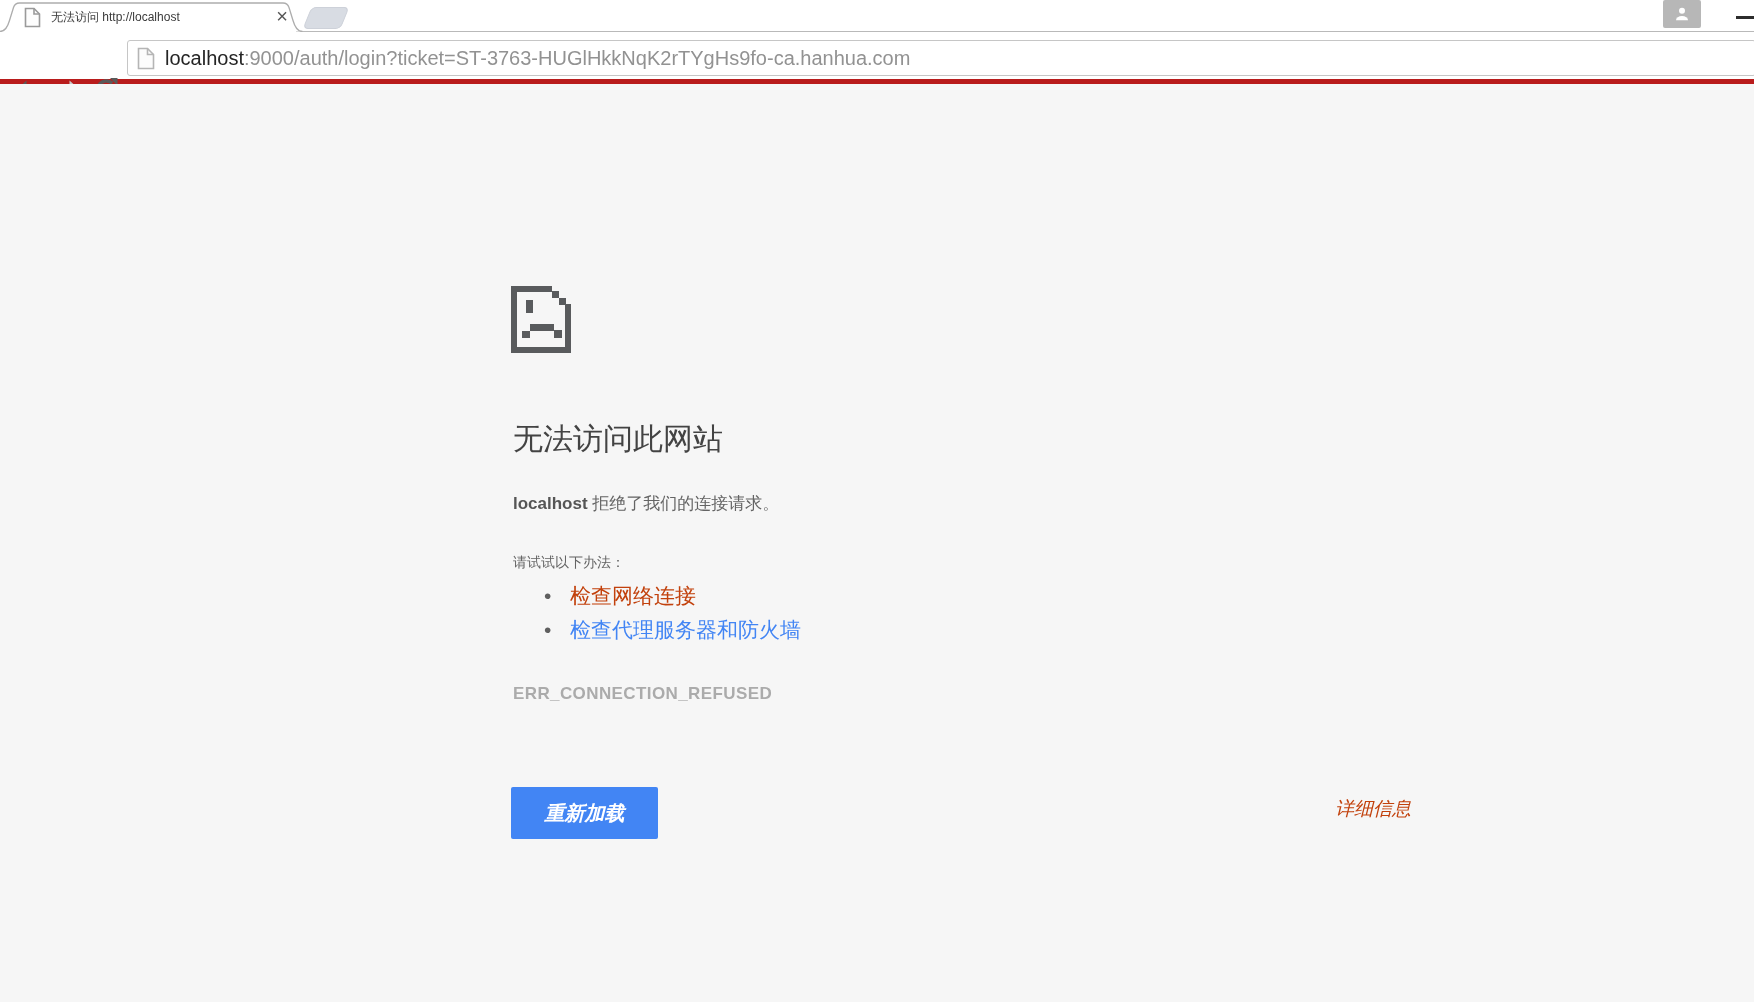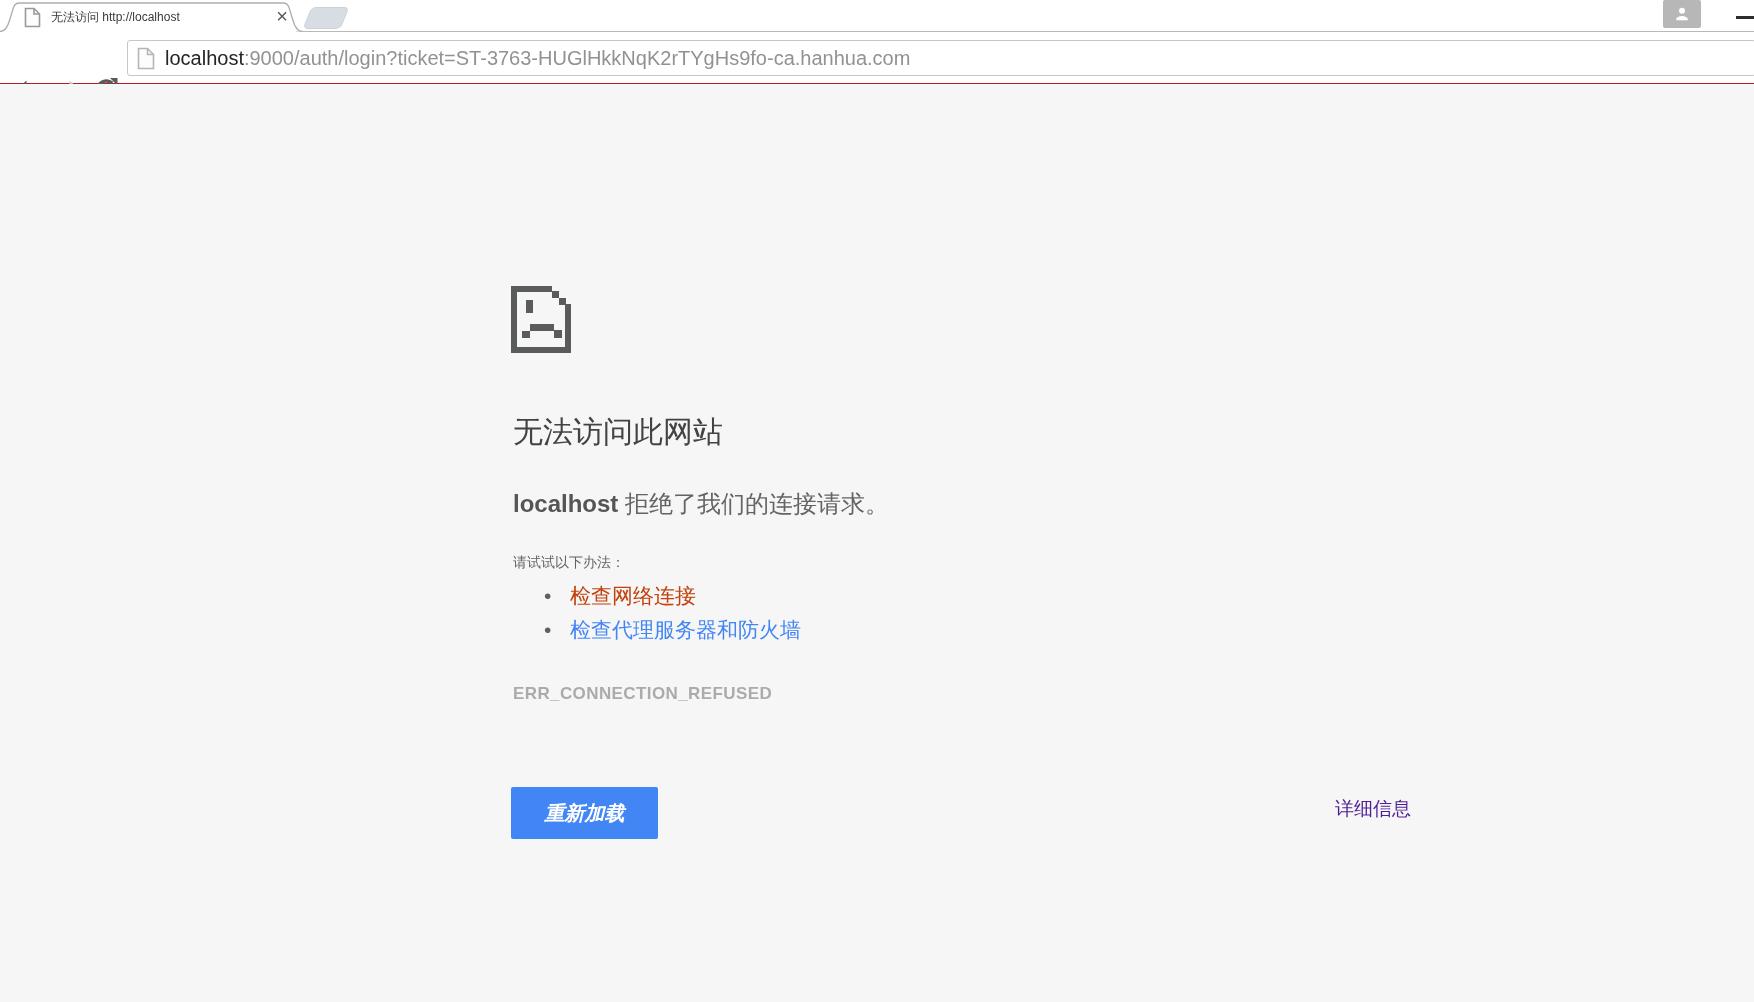--- a/index.html
+++ b/index.html
@@ -25,48 +25,48 @@
   .newtab-btn{position:absolute;left:307px;top:7px;width:38px;height:22px;background:#d8dce3;
     border:1px solid #cdd1d9;border-radius:5px;transform:skewX(-22deg);cursor:pointer;}
 
   
   .profile-btn{position:absolute;left:1663px;top:0;width:38px;height:28px;background:#b7b7b7;
     border-radius:2px;display:flex;align-items:center;justify-content:center;cursor:pointer;}
   .minimize-btn{position:absolute;left:1736px;top:16px;width:18px;height:3px;background:#2d2d2d;cursor:pointer;}
 
   
   .toolbar{position:absolute;left:0;top:32px;width:100%;height:52px;background:#fff;
-    border-bottom:1px solid #b91c1c;}
+    border-bottom:5px solid #b91c1c;}
   .nav-btn{position:absolute;top:45px;width:28px;height:26px;cursor:pointer;}
   .btn-back{left:13px;} .btn-forward{left:55px;} .btn-reload-toolbar{left:93px;}
   .omnibox{position:absolute;left:127px;top:8px;right:-2px;height:36px;background:#fff;
     border:1px solid #c6c6c6;border-radius:3px;display:flex;align-items:center;padding-left:9px;cursor:text;}
   .omnibox .doc-icon{flex:0 0 auto;margin-right:10px;}
   .url-text{font-size:20px;white-space:nowrap;overflow:hidden;}
   .url-host{color:#252525;}
   .url-rest{color:#929292;}
 
   
   .content{position:absolute;left:0;top:84px;width:100%;height:918px;background:var(--content-bg);}
   .error-main{position:absolute;left:511px;top:202px;width:900px;height:640px;}
   .sad-icon{position:absolute;left:0;top:0;}
-  .error-title{position:absolute;left:2px;top:126px;font-size:30px;font-weight:400;color:#434343;line-height:40px;}
-  .error-msg{position:absolute;left:2px;top:203px;font-size:24px;color:#646464;line-height:30px;}
+  .error-title{position:absolute;left:2px;top:133px;font-size:30px;font-weight:400;color:#434343;line-height:40px;}
+  .error-msg{position:absolute;left:2px;top:203px;font-size:17px;color:#646464;line-height:30px;}
   .error-msg b{color:#555;}
   .error-hint{position:absolute;left:2px;top:261px;font-size:14px;color:#646464;line-height:30px;}
   .suggestion-list{position:absolute;left:2px;top:293px;font-size:21px;line-height:34px;}
   .suggestion-row{display:flex;align-items:baseline;}
   .suggestion-row .bullet{width:26px;margin-left:31px;color:#5f5f5f;font-size:21px;}
   .suggestion-plain{color:#c2410c;}
   .suggestion-link{color:var(--link-blue);cursor:pointer;text-decoration:none;}
   .error-code{position:absolute;left:2px;top:398px;font-size:17px;color:#ababab;letter-spacing:.4px;font-weight:bold;}
   .reload-btn{position:absolute;left:0;top:501px;width:147px;height:52px;background:var(--button-blue);
     border:none;border-radius:2px;color:#fff;font-size:20px;font-weight:600;cursor:pointer;
     font-family:"Liberation Sans","DejaVu Sans",sans-serif;font-style:italic;}
-  .details-btn{position:absolute;right:0;top:510px;font-size:19px;color:#4c1d95;cursor:pointer;}
+  .details-btn{position:absolute;right:0;top:510px;font-size:19px;color:#c2410c;cursor:pointer;font-style:italic;}
 </style>
 </head>
 <body>
 
 <div class="browser">
 
   <div class="tabstrip">
     <div class="tabstrip-line"></div>
 
     <svg class="tab-shape" width="310" height="32" viewBox="0 0 310 32">

